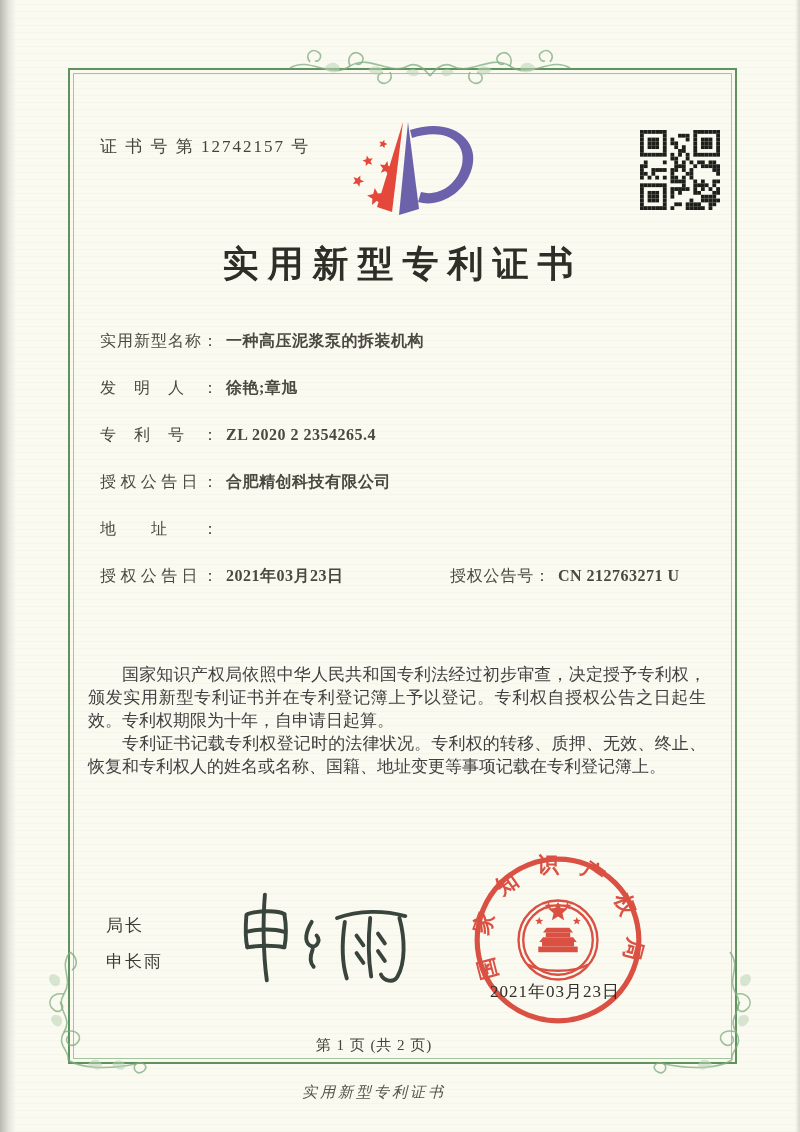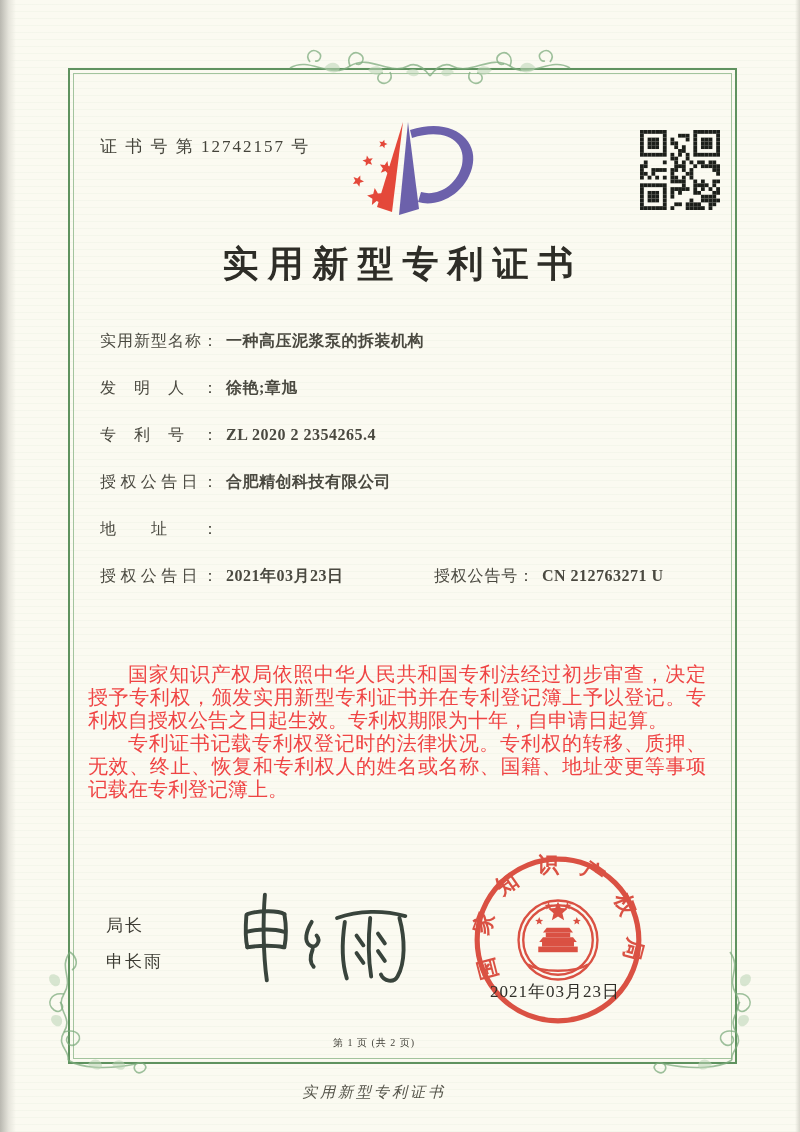--- a/index.html
+++ b/index.html
@@ -53,37 +53,37 @@
     letter-spacing:9px;color:#2e2d27;
   }
   .fields{position:absolute;left:100px;top:328px;width:606px;font-size:16px;color:#4a4940;}
   .field-row{display:flex;align-items:flex-start;line-height:25px;margin-bottom:22px;}
   .flabel{
     display:inline-block;width:118px;flex:0 0 118px;
     text-align:justify;text-align-last:justify;text-justify:inter-character;
   }
   .fvalue{margin-left:8px;letter-spacing:0.5px;font-weight:bold;}
   .fvalue.addr{max-width:470px;}
-  .flabel.flabel2{width:100px;flex:0 0 100px;margin-left:22px;}
+  .flabel.flabel2{width:100px;flex:0 0 100px;margin-left:38px;}
   .fvalue.grant-date{width:186px;flex:0 0 186px;}
   .paragraphs{
     position:absolute;left:88px;top:663px;width:618px;
-    font-size:20px;line-height:23px;text-align:justify;color:#ef4444;
+    font-size:17px;line-height:23px;text-align:justify;color:#404040;
   }
   .paragraphs p{text-indent:2em;}
   .director{position:absolute;left:106px;top:908px;font-size:17px;line-height:36px;color:#3e3d35;letter-spacing:2px;}
   .signature{position:absolute;left:222px;top:885px;width:195px;height:105px;}
   .sig-stroke{fill:none;stroke:#39443c;stroke-width:4;stroke-linecap:round;stroke-linejoin:round;}
   .seal{position:absolute;left:464px;top:846px;width:188px;height:188px;opacity:0.88;overflow:visible;}
   .seal-ring{fill:none;stroke:var(--seal_red);stroke-width:5.5;}
   .seal-red{fill:var(--seal_red);}
   .seal-line{fill:none;stroke:var(--seal_red);stroke-width:2.5;}
   .seal-text{fill:var(--seal_red);font-family:"Liberation Serif","DejaVu Serif",serif;font-weight:bold;font-size:23px;letter-spacing:21px;}
   .seal-date{position:absolute;left:490px;top:980px;font-size:17px;letter-spacing:1px;color:#2f2e28;z-index:3;}
-  .page-info{position:absolute;left:68px;top:1036px;width:612px;text-align:center;font-size:10px;color:#45443c;letter-spacing:1px;}
+  .page-info{position:absolute;left:68px;top:1036px;width:612px;text-align:center;font-size:15px;color:#45443c;letter-spacing:1px;}
   .footer-note{
     position:absolute;left:68px;top:1083px;width:612px;text-align:center;
     font-size:15px;font-style:italic;color:#55544a;letter-spacing:3px;
   }
   .ornament{position:absolute;overflow:visible;}
   .orn-stroke{fill:none;stroke:var(--ornament_green);stroke-width:1.6;opacity:0.75;}
   .orn-fill{fill:#b9d4b4;opacity:0.55;stroke:none;}
   .qr-mod{fill:#1c1f1a;}
   .logo-red{fill:var(--logo_red);}
   .logo-purple{fill:var(--logo_purple);}

